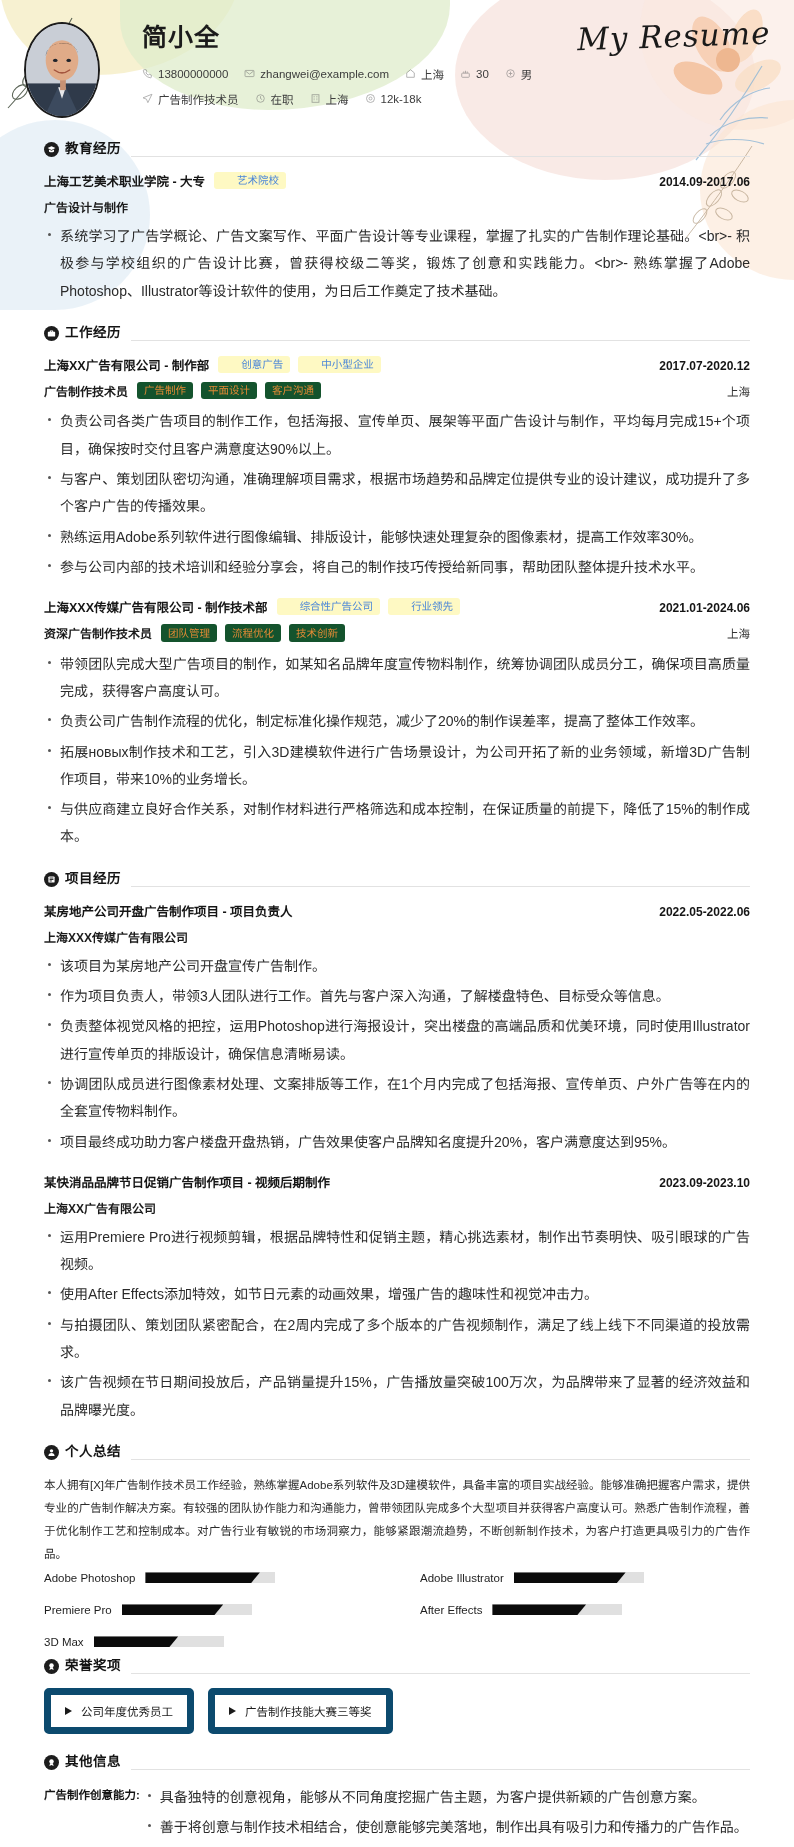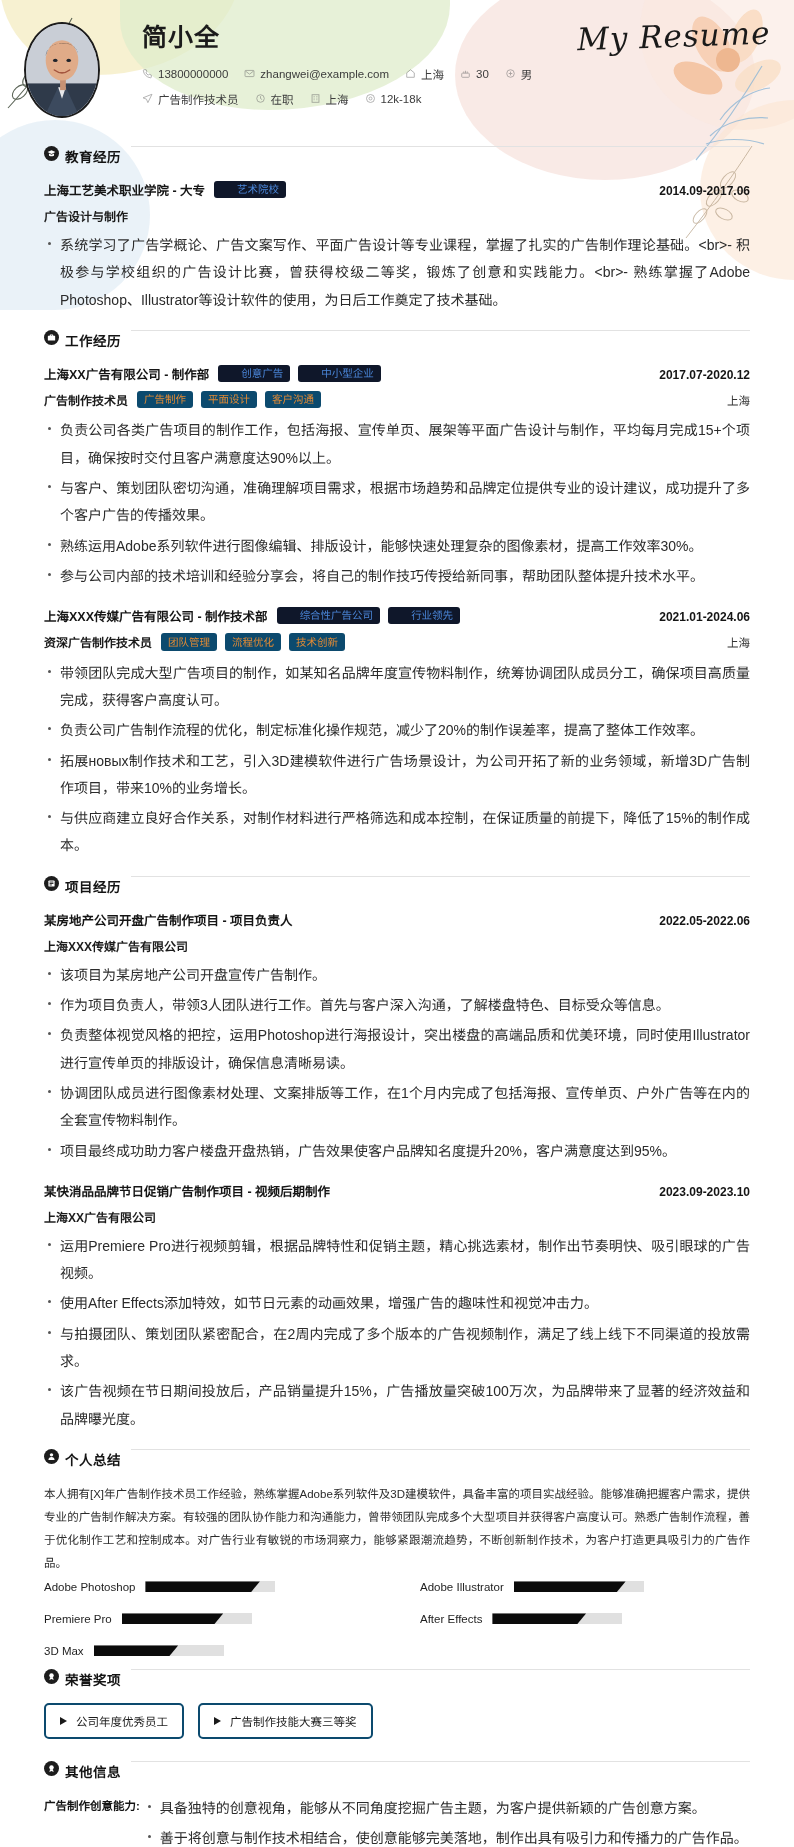--- a/index.html
+++ b/index.html
@@ -93,22 +93,22 @@
     letter-spacing:1px;
     z-index:3;
     transform: rotate(-2deg);
   }
 
   
   .content { position:relative; z-index:2; padding: 6px 44px 30px 44px; }
 
   .section { margin-bottom: 6px; }
   .sec-head {
-    display:flex; align-items:flex-start;
-    margin: 12px 0 14px 0;
+    display:flex; align-items:flex-end;
+    margin: 3px 0 14px 0;
   }
   .sec-badge {
     width:15px; height:15px; border-radius:50%;
     background:#1d1d1d; color:#fff;
     display:inline-flex; align-items:center; justify-content:center;
     flex:0 0 auto; margin-right:6px;
   }
   .sec-badge svg { display:block; }
   .sec-title { font-size:13.5px; font-weight:700; color:#141414; letter-spacing:.5px; white-space:nowrap; }
   .sec-rule { flex:1 1 auto; height:1px; background:#e2e2e2; margin-left:10px; }
@@ -121,22 +121,22 @@
   }
   .entry-left { display:flex; align-items:center; flex-wrap:wrap; min-width:0; }
   .entry-title { font-size:12.5px; font-weight:700; color:#151515; margin-right:9px; }
   .entry-right { font-size:12px; font-weight:700; color:#151515; white-space:nowrap; padding-left:10px; }
 
   .tag {
     display:inline-block; font-size:10.5px; line-height:1;
     padding:3.5px 7px; border-radius:3px; margin-right:8px;
     white-space:nowrap;
   }
-  .tag-blue { background:#0f172a; color:#4a86d8;padding-left:23px; }
-  .tag-orange { background:#0c4a6e; color:#e08a35; }
+  .tag-blue { background:#fef9c3; color:#4a86d8;padding-left:23px; }
+  .tag-orange { background:#14532d; color:#e08a35; }
 
   .entry-sub { font-size:12px; font-weight:700; color:#1b1b1b; margin-bottom:8px; }
   .entry-sub-row { display:flex; align-items:center; justify-content:space-between; margin-bottom:9px; }
   .entry-sub-left { display:flex; align-items:center; flex-wrap:wrap; }
   .entry-sub-left .entry-sub { margin-bottom:0; margin-right:9px; }
   .entry-loc { font-size:11.5px; color:#333; white-space:nowrap; }
 
   ul.bullets { list-style:none; margin:0; padding:0; }
   ul.bullets li {
     position:relative;
@@ -174,21 +174,21 @@
   .skill-fill {
     position:absolute; left:0; top:0; bottom:0;
     background:#0b0b0b;
     clip-path: polygon(0 0, 100% 0, calc(100% - 9px) 100%, 0 100%);
   }
 
   
   .honors { display:flex; flex-wrap:wrap; margin-top:4px; }
   .honor-card {
     display:flex; align-items:center;
-    border:2px solid #0c4a6e; border-radius:5px;
+    border:7px solid #0c4a6e; border-radius:5px;
     padding:8px 14px; margin-right:14px; margin-bottom:10px;
     background:#fff;
   }
   .honor-card .tri {
     width:0;height:0;
     border-left:7px solid #1a1a1a;
     border-top:4.5px solid transparent;
     border-bottom:4.5px solid transparent;
     margin-right:9px;
   }

